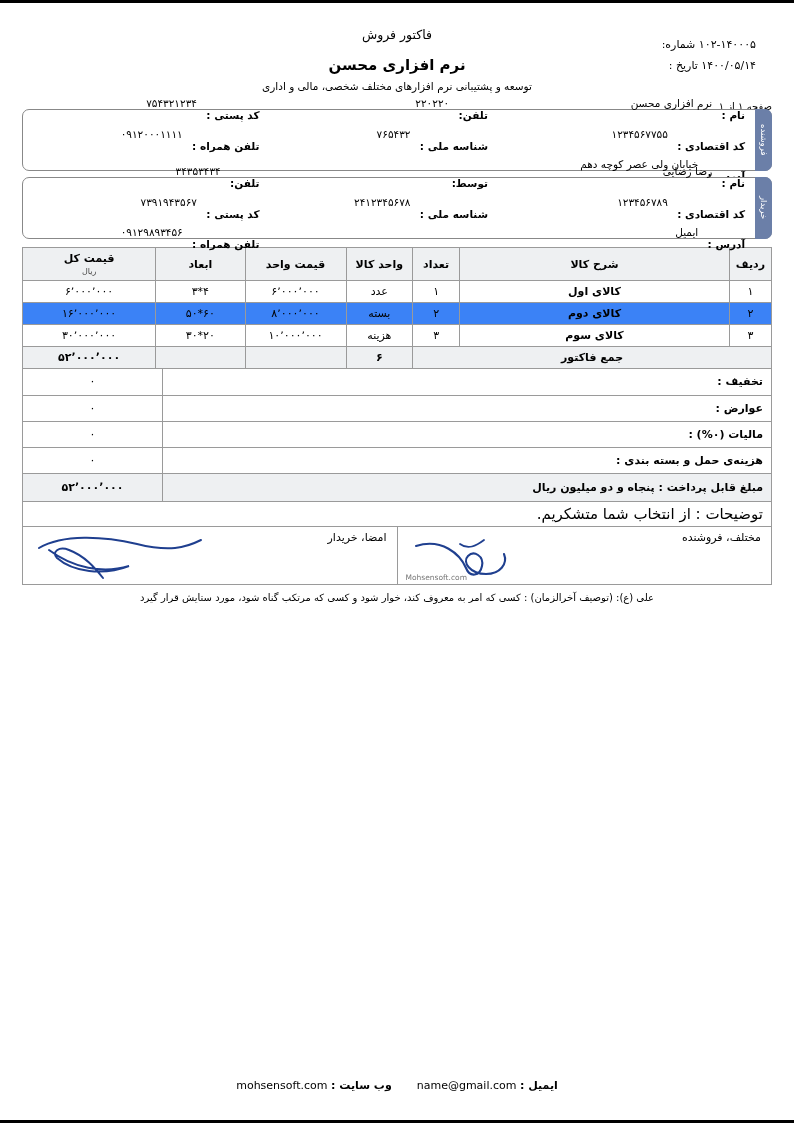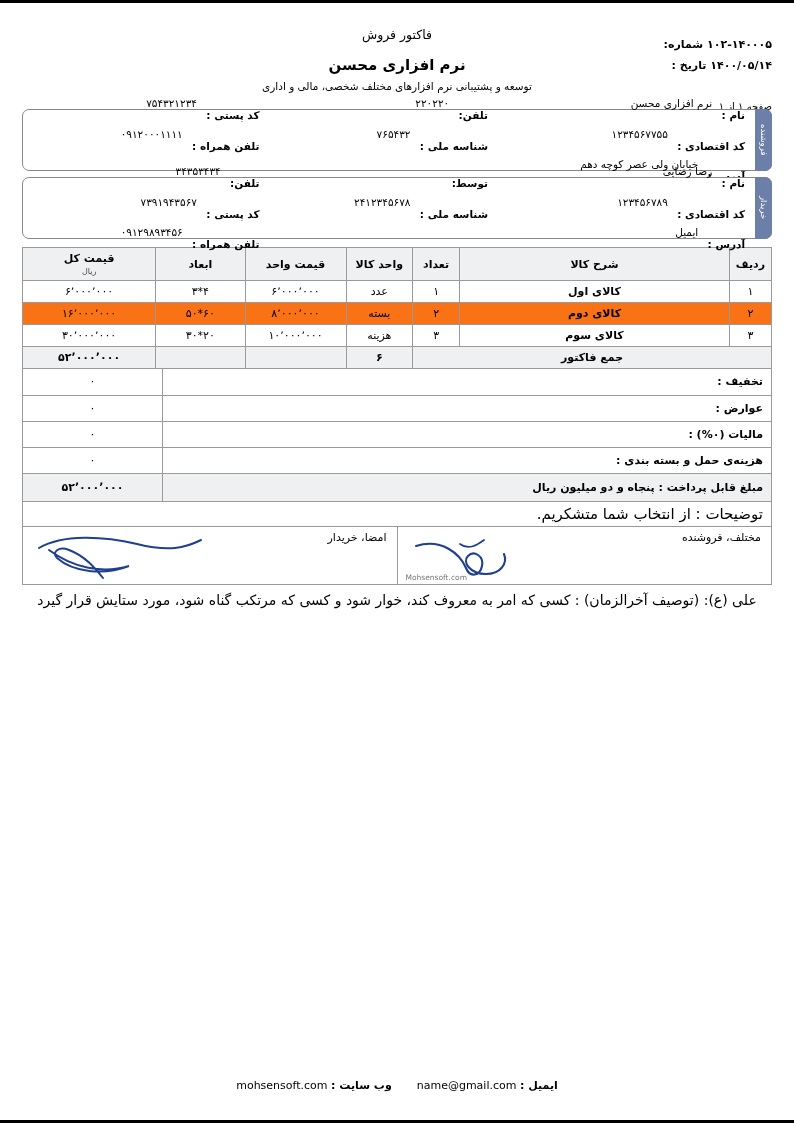--- a/index.html
+++ b/index.html
@@ -30,25 +30,24 @@
   }
 
   
   .header {
     position: relative;
     height: 80px;
   }
   .hdr-meta {
     position: absolute;
     top: 12px;
-    right: 0;
+    right: 16px;
     text-align: right;
     font-size: 11px;
     line-height: 1.9;
-    font-weight: bold;
   }
   .hdr-meta .line { white-space: nowrap; }
   .hdr-page {
     position: absolute;
     top: 78px;
     right: 0;
     font-size: 10px;
   }
   .hdr-center {
     position: absolute;
@@ -175,21 +174,21 @@
     font-size: 8px;
     font-weight: normal;
     color: #444;
     margin-top: 2px;
   }
   td.desc {
     text-align: right;
     font-weight: bold;
     padding-right: 10px;
   }
-  tr.alt td { background: #f97316; }
+  tr.alt td { background: #3b82f6; }
   tr.sum td {
     background: #eef0f2;
     font-weight: bold;
   }
   td.sum-label {
     text-align: center;
     font-weight: bold;
     letter-spacing: 2px;
   }
 
@@ -246,21 +245,21 @@
   .sig-ink { position: absolute; bottom: 2px; left: 10px; }
   .watermark {
     position: absolute;
     bottom: 2px;
     left: 8px;
     font-size: 7.5px;
     color: #777;
   }
   .quote {
     text-align: center;
-    font-size: 14px;
+    font-size: 10px;
     margin-top: 7px;
   }
 
   
   .footer {
     position: absolute;
     bottom: 28px;
     left: 0;
     right: 0;
     text-align: center;

